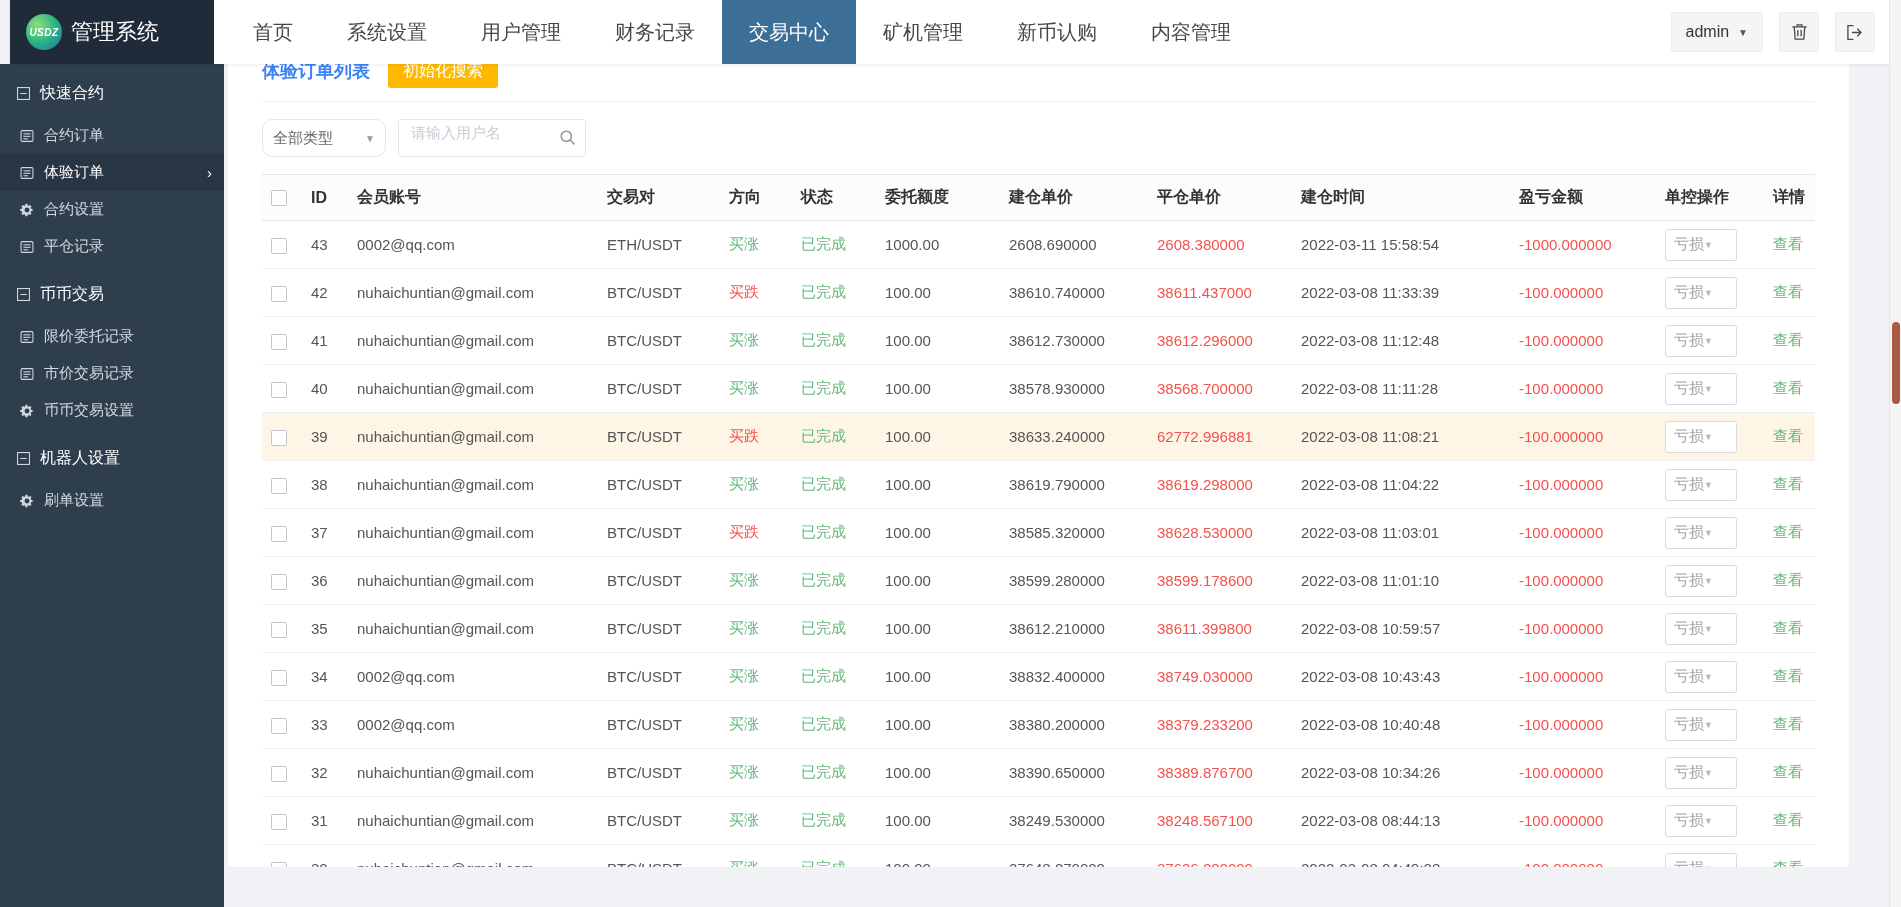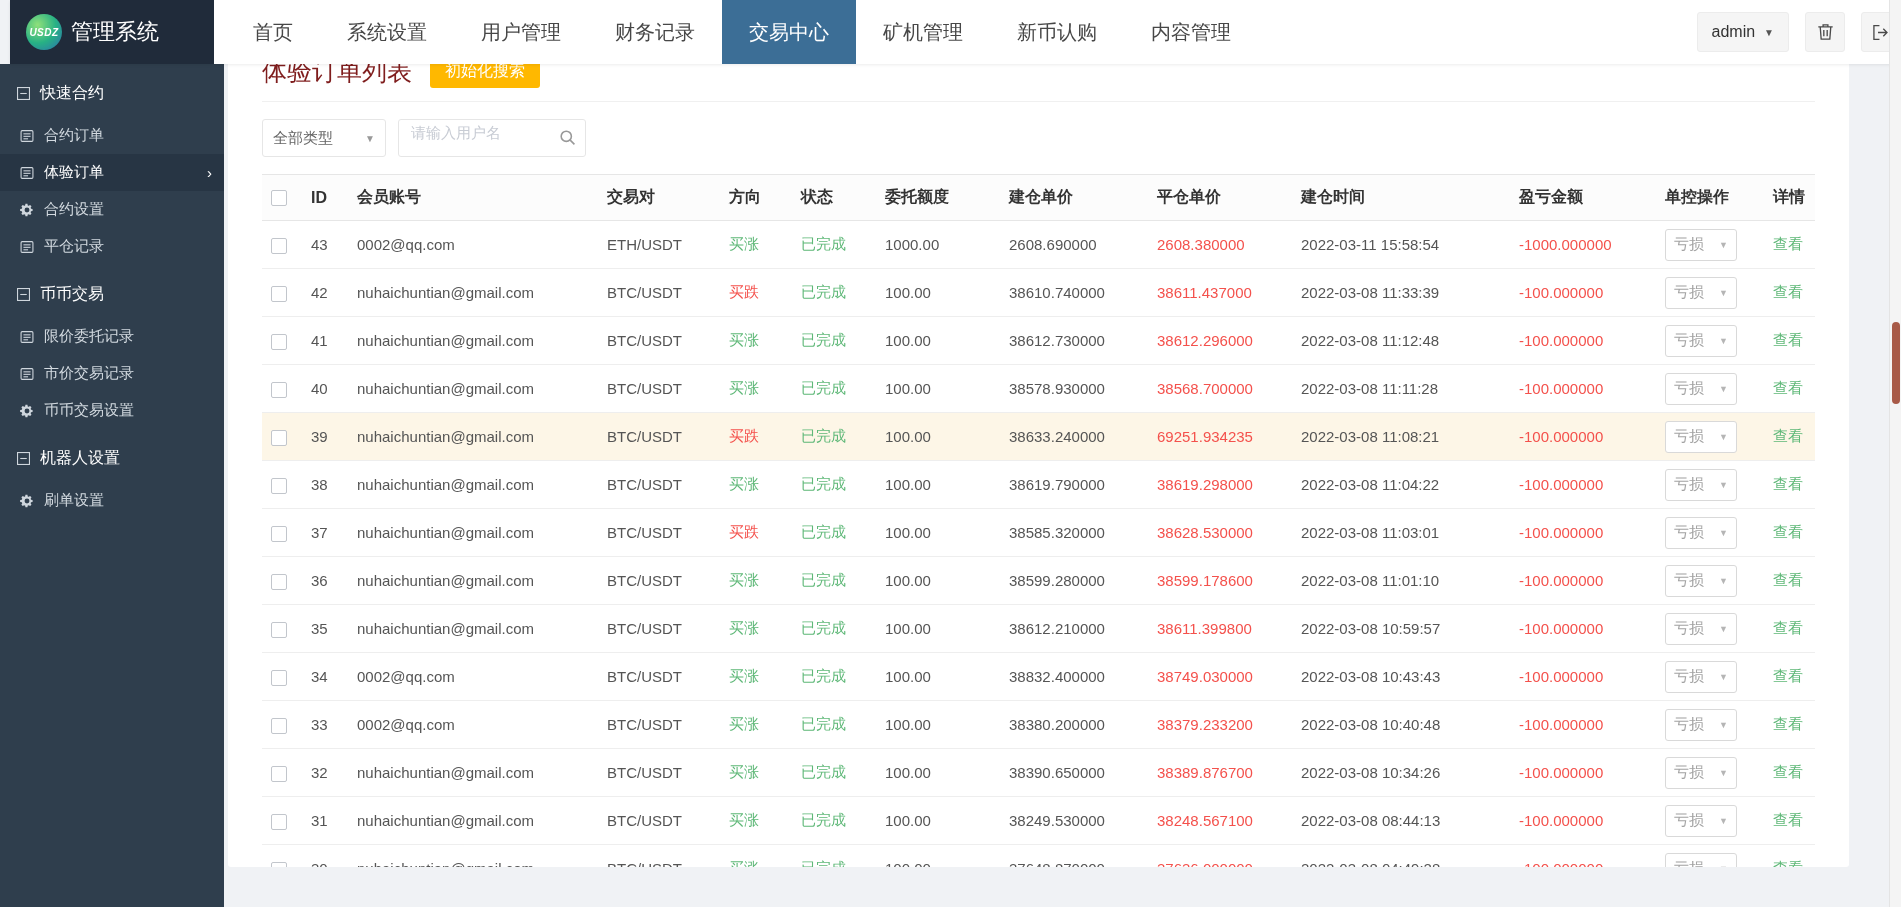--- a/index.html
+++ b/index.html
@@ -13,21 +13,21 @@
     display:flex; align-items:center; gap:9px; padding-left:16px; }
   .logo-badge { width:36px; height:36px; border-radius:50%; flex:0 0 36px;
     background:radial-gradient(circle at 32% 30%, #8fe07a, #27b184 52%, #2c6fb2);
     color:#fff; font-size:10px; font-style:italic; font-weight:bold; letter-spacing:.5px;
     display:flex; align-items:center; justify-content:center; }
   .logo-text { font-size:22px; }
   .top-nav { display:flex; margin-left:12px; }
   .nav-item { line-height:64px; padding:0 27px; font-size:20px; color:#474747;
     cursor:pointer; text-decoration:none; white-space:nowrap; }
   .nav-item.active { background:#3c6e96; color:#fff; }
-  .top-right { margin-left:auto; display:flex; align-items:center; gap:16px; }
+  .top-right { margin-left:auto; display:flex; align-items:center; gap:16px; padding-right:26px; }
   .admin-btn { height:40px; padding:0 14px; background:#f5f5f5; border:1px solid #ececec;
     border-radius:3px; font-size:16px; color:#333; display:flex; align-items:center; gap:9px; cursor:pointer; }
   .caret { font-size:10px; color:#555; }
   .icon-btn { width:40px; height:40px; background:#f5f5f5; border:1px solid #ececec;
     border-radius:3px; display:flex; align-items:center; justify-content:center; cursor:pointer; }
 
   
   .sidebar { position:fixed; top:64px; left:0; bottom:0; width:224px; background:#2f3e4d;
     color:#dfe5ea; z-index:10; }
   .side-section { margin-top:6px; }
@@ -37,26 +37,26 @@
   .side-item { position:relative; display:flex; align-items:center; gap:10px;
     padding:9px 17px 9px 20px; font-size:15px; color:#d3dae0; cursor:pointer; text-decoration:none; }
   .side-item.active { background:#273544; color:#fff; }
   .si-icon { display:flex; color:#cfd6dd; }
   .si-chevron { position:absolute; right:12px; font-size:15px; color:#fff; }
 
   
   .main { margin-left:204px; padding:27px 52px 0 24px; height:843px; }
   .card { background:#fff; border-radius:3px; padding:26px 34px 0; height:840px; overflow:hidden; }
   .card-head { display:flex; align-items:center; gap:18px; height:36px; }
-  .card-title { font-size:25px; color:#7f1d1d; font-weight:400; }
+  .card-title { font-size:18px; color:#3b82f6; font-weight:700; }
   .init-btn { height:33px; padding:0 15px; background:#ffb800; color:#fff; border:none;
     border-radius:3px; font-size:16px; cursor:pointer; }
   .card-divider { height:1px; background:#f0f0f0; margin-top:12px; }
   .filter-row { margin-top:17px; display:flex; gap:12px; }
-  .type-select { width:124px; height:38px; border:1px solid #e6e6e6; border-radius:3px;
+  .type-select { width:124px; height:38px; border:1px solid #e6e6e6; border-radius:10px;
     font-size:15px; color:#666; background:#fff; display:flex; align-items:center;
     justify-content:space-between; padding:0 10px; cursor:pointer; }
   .sel-caret { font-size:10px; color:#999; }
   .user-search { position:relative; width:188px; }
   .user-search input { width:100%; height:38px; border:1px solid #e6e6e6; border-radius:3px;
     padding:0 34px 12px 12px; font-size:15px; color:#333; outline:none; font-family:inherit; }
   .user-search input::placeholder { color:#c8ccd4; }
   .search-icon { position:absolute; right:10px; top:10px; display:flex; }
 
   
@@ -64,21 +64,21 @@
   th,td { text-align:left; padding:0 9px; font-size:15px; color:#555;
     border-bottom:1px solid #eeeeee; overflow:hidden; white-space:nowrap; text-overflow:ellipsis; }
   thead th { height:46px; font-size:16px; font-weight:bold; color:#333; background:#fcfcfc;
     border-top:1px solid #e6e6e6; border-bottom:1px solid #e6e6e6; }
   tbody td { height:48px; }
   tr.hl td { background:#fdf6e7; }
   .checkbox { display:inline-block; width:16px; height:16px; border:1px solid #c2c6cc;
     border-radius:2px; background:#fff; vertical-align:middle; cursor:pointer; }
   .green { color:#5fb878; }
   .red { color:#f4514c; }
-  .ctrl-select { display:inline-flex; align-items:center; justify-content:space-between;
+  .ctrl-select { display:inline-flex; align-items:center; 
     width:72px; height:32px; border:1px solid #d9d9d9; border-radius:3px; padding:0 8px;
     background:#fff; color:#a3a3a3; font-size:15px; cursor:pointer; }
   .cs-caret { font-size:9px; color:#b5b5b5; }
   .view-link { color:#5fb878; font-size:15px; cursor:pointer; text-decoration:none; }
 
   
   .vscrollbar { position:fixed; top:0; right:0; bottom:0; width:12px; background:#f4f4f4;
     border-left:1px solid #e4e4e4; z-index:30; }
   .vthumb { position:absolute; top:322px; left:2px; width:8px; height:82px;
     background:#a85a47; border-radius:4px; cursor:pointer; }
@@ -395,21 +395,21 @@
   </tr>
           <tr class="hl">
     <td><span class="checkbox"></span></td>
     <td class="c-id">39</td>
     <td class="c-account">nuhaichuntian@gmail.com</td>
     <td class="c-pair">BTC/USDT</td>
     <td class="c-dir red">买跌</td>
     <td class="c-status green">已完成</td>
     <td class="c-amount">100.00</td>
     <td class="c-open">38633.240000</td>
-    <td class="c-close red">69251.934235</td>
+    <td class="c-close red">62772.996881</td>
     <td class="c-time">2022-03-08 11:08:21</td>
     <td class="c-pnl red">-100.000000</td>
     <td>
       <span class="ctrl-select">
         <span class="cs-label">亏损</span>
                 <span class="cs-caret">▼</span>
       </span>
     </td>
     <td><a class="view-link">查看</a></td>
   </tr>

